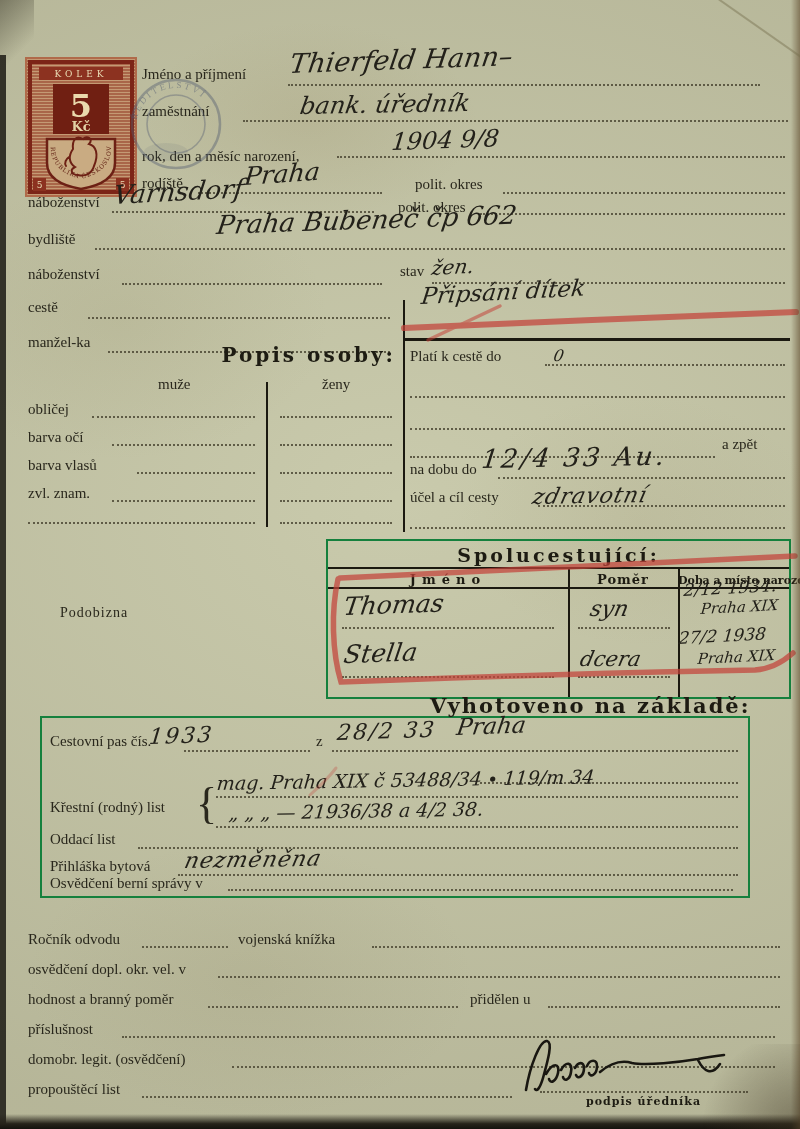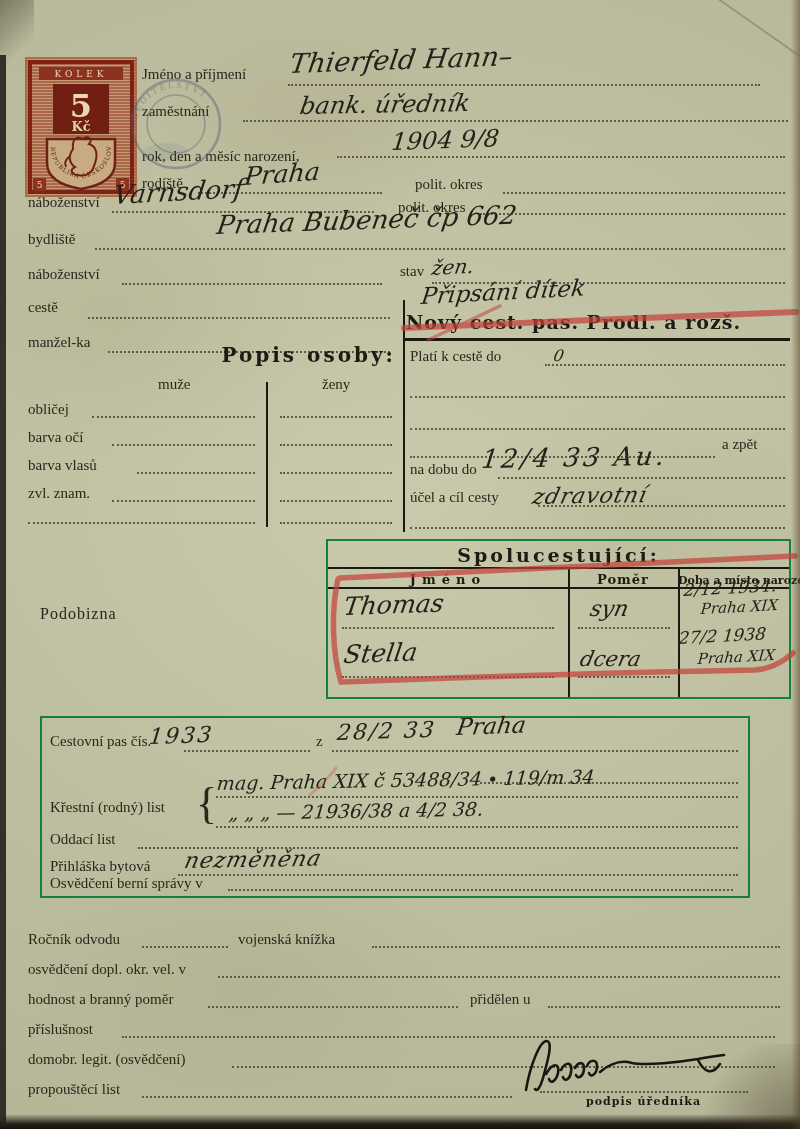--- a/index.html
+++ b/index.html
@@ -106,21 +106,20 @@
 
   <div class="a hw" style="left:288px;top:48px;font-size:27px;transform:skewX(-10deg) rotate(-2deg)">Thierfeld Hann–</div>
   <div class="a hw" style="left:298px;top:92px;font-size:24px;transform:skewX(-10deg) rotate(-1deg)">bank. úředník</div>
   <div class="a hw" style="left:390px;top:128px;font-size:24px;transform:skewX(-8deg) rotate(-2deg)">1904 9/8</div>
   <div class="a hw" style="left:243px;top:162px;font-size:25px;transform:skewX(-10deg) rotate(-4deg)">Praha</div>
   <div class="a hw" style="left:112px;top:180px;font-size:26px;transform:skewX(-10deg) rotate(-3deg)">Varnsdorf</div>
   <div class="a hw" style="left:215px;top:210px;font-size:26px;transform:skewX(-10deg) rotate(-2deg)">Praha Bubeneč čp 662</div>
   <div class="a hw" style="left:430px;top:256px;font-size:20px;transform:skewX(-12deg) rotate(-3deg)">žen.</div>
   <div class="a hw" style="left:420px;top:283px;font-size:23px;transform:skewX(-10deg) rotate(-3deg)">Připsání dítek</div>
 
-  <div class="a ttl" style="left:406px;top:311px;font-size:19px;letter-spacing:1px">Nový cest. pas.   Prodl. a rozš.</div>
   <div class="a sline" style="left:404px;top:338px;width:386px;height:3px"></div>
   <div class="a sline" style="left:403px;top:300px;width:2px;height:232px"></div>
 
   <div class="a ttl" style="left:28px;top:343px;width:368px;text-align:right;font-size:20px">Popis osoby:</div>
   <div class="a lbl" style="left:158px;top:376px">muže</div>
   <div class="a lbl" style="left:322px;top:376px">ženy</div>
   <div class="a sline" style="left:266px;top:382px;width:1.5px;height:145px"></div>
 
   <div class="a lbl" style="left:28px;top:401px">obličej</div>
   <div class="a dl" style="left:92px;top:416px;width:163px"></div>
@@ -177,22 +176,23 @@
 
   <div class="a hw" style="left:342px;top:592px;font-size:25px;transform:skewX(-10deg) rotate(-2deg)">Thomas</div>
   <div class="a hw" style="left:588px;top:596px;font-size:22px;transform:skewX(-12deg)">syn</div>
   <div class="a hw" style="left:683px;top:580px;font-size:17px;transform:skewX(-8deg) rotate(-3deg)">2/12 1934.</div>
   <div class="a hw" style="left:700px;top:600px;font-size:15px;transform:skewX(-8deg) rotate(-3deg)">Praha XIX</div>
   <div class="a hw" style="left:342px;top:640px;font-size:25px;transform:skewX(-10deg) rotate(-2deg)">Stella</div>
   <div class="a hw" style="left:578px;top:647px;font-size:21px;transform:skewX(-12deg)">dcera</div>
   <div class="a hw" style="left:678px;top:628px;font-size:17px;transform:skewX(-8deg) rotate(-3deg)">27/2 1938</div>
   <div class="a hw" style="left:697px;top:650px;font-size:15px;transform:skewX(-8deg) rotate(-3deg)">Praha XIX</div>
 
-  <div class="a lbl" style="left:40px;top:605px;font-size:16px;letter-spacing:1px">Podobizna</div>
-
+  <div class="a lbl" style="left:60px;top:605px;font-size:14px;letter-spacing:1px">Podobizna</div>
+
+  <div class="a ttl" style="left:430px;top:693px;font-size:21px;letter-spacing:2px;z-index:3">Vyhotoveno na základě:</div>
   <div class="box" style="left:40px;top:716px;width:706px;height:178px"></div>
 
   <div class="a lbl" style="left:50px;top:733px">Cestovní pas čís.</div>
   <div class="a hw" style="left:148px;top:724px;font-size:22px;letter-spacing:2px;transform:skewX(-8deg) rotate(-2deg)">1933</div>
   <div class="a dl" style="left:184px;top:750px;width:126px"></div>
   <div class="a lbl" style="left:316px;top:733px">z</div>
   <div class="a hw" style="left:336px;top:720px;font-size:22px;letter-spacing:2px;transform:skewX(-8deg) rotate(-2deg)">28/2 33</div>
   <div class="a hw" style="left:455px;top:714px;font-size:23px;transform:skewX(-10deg) rotate(-2deg)">Praha</div>
   <div class="a dl" style="left:332px;top:750px;width:406px"></div>
 

